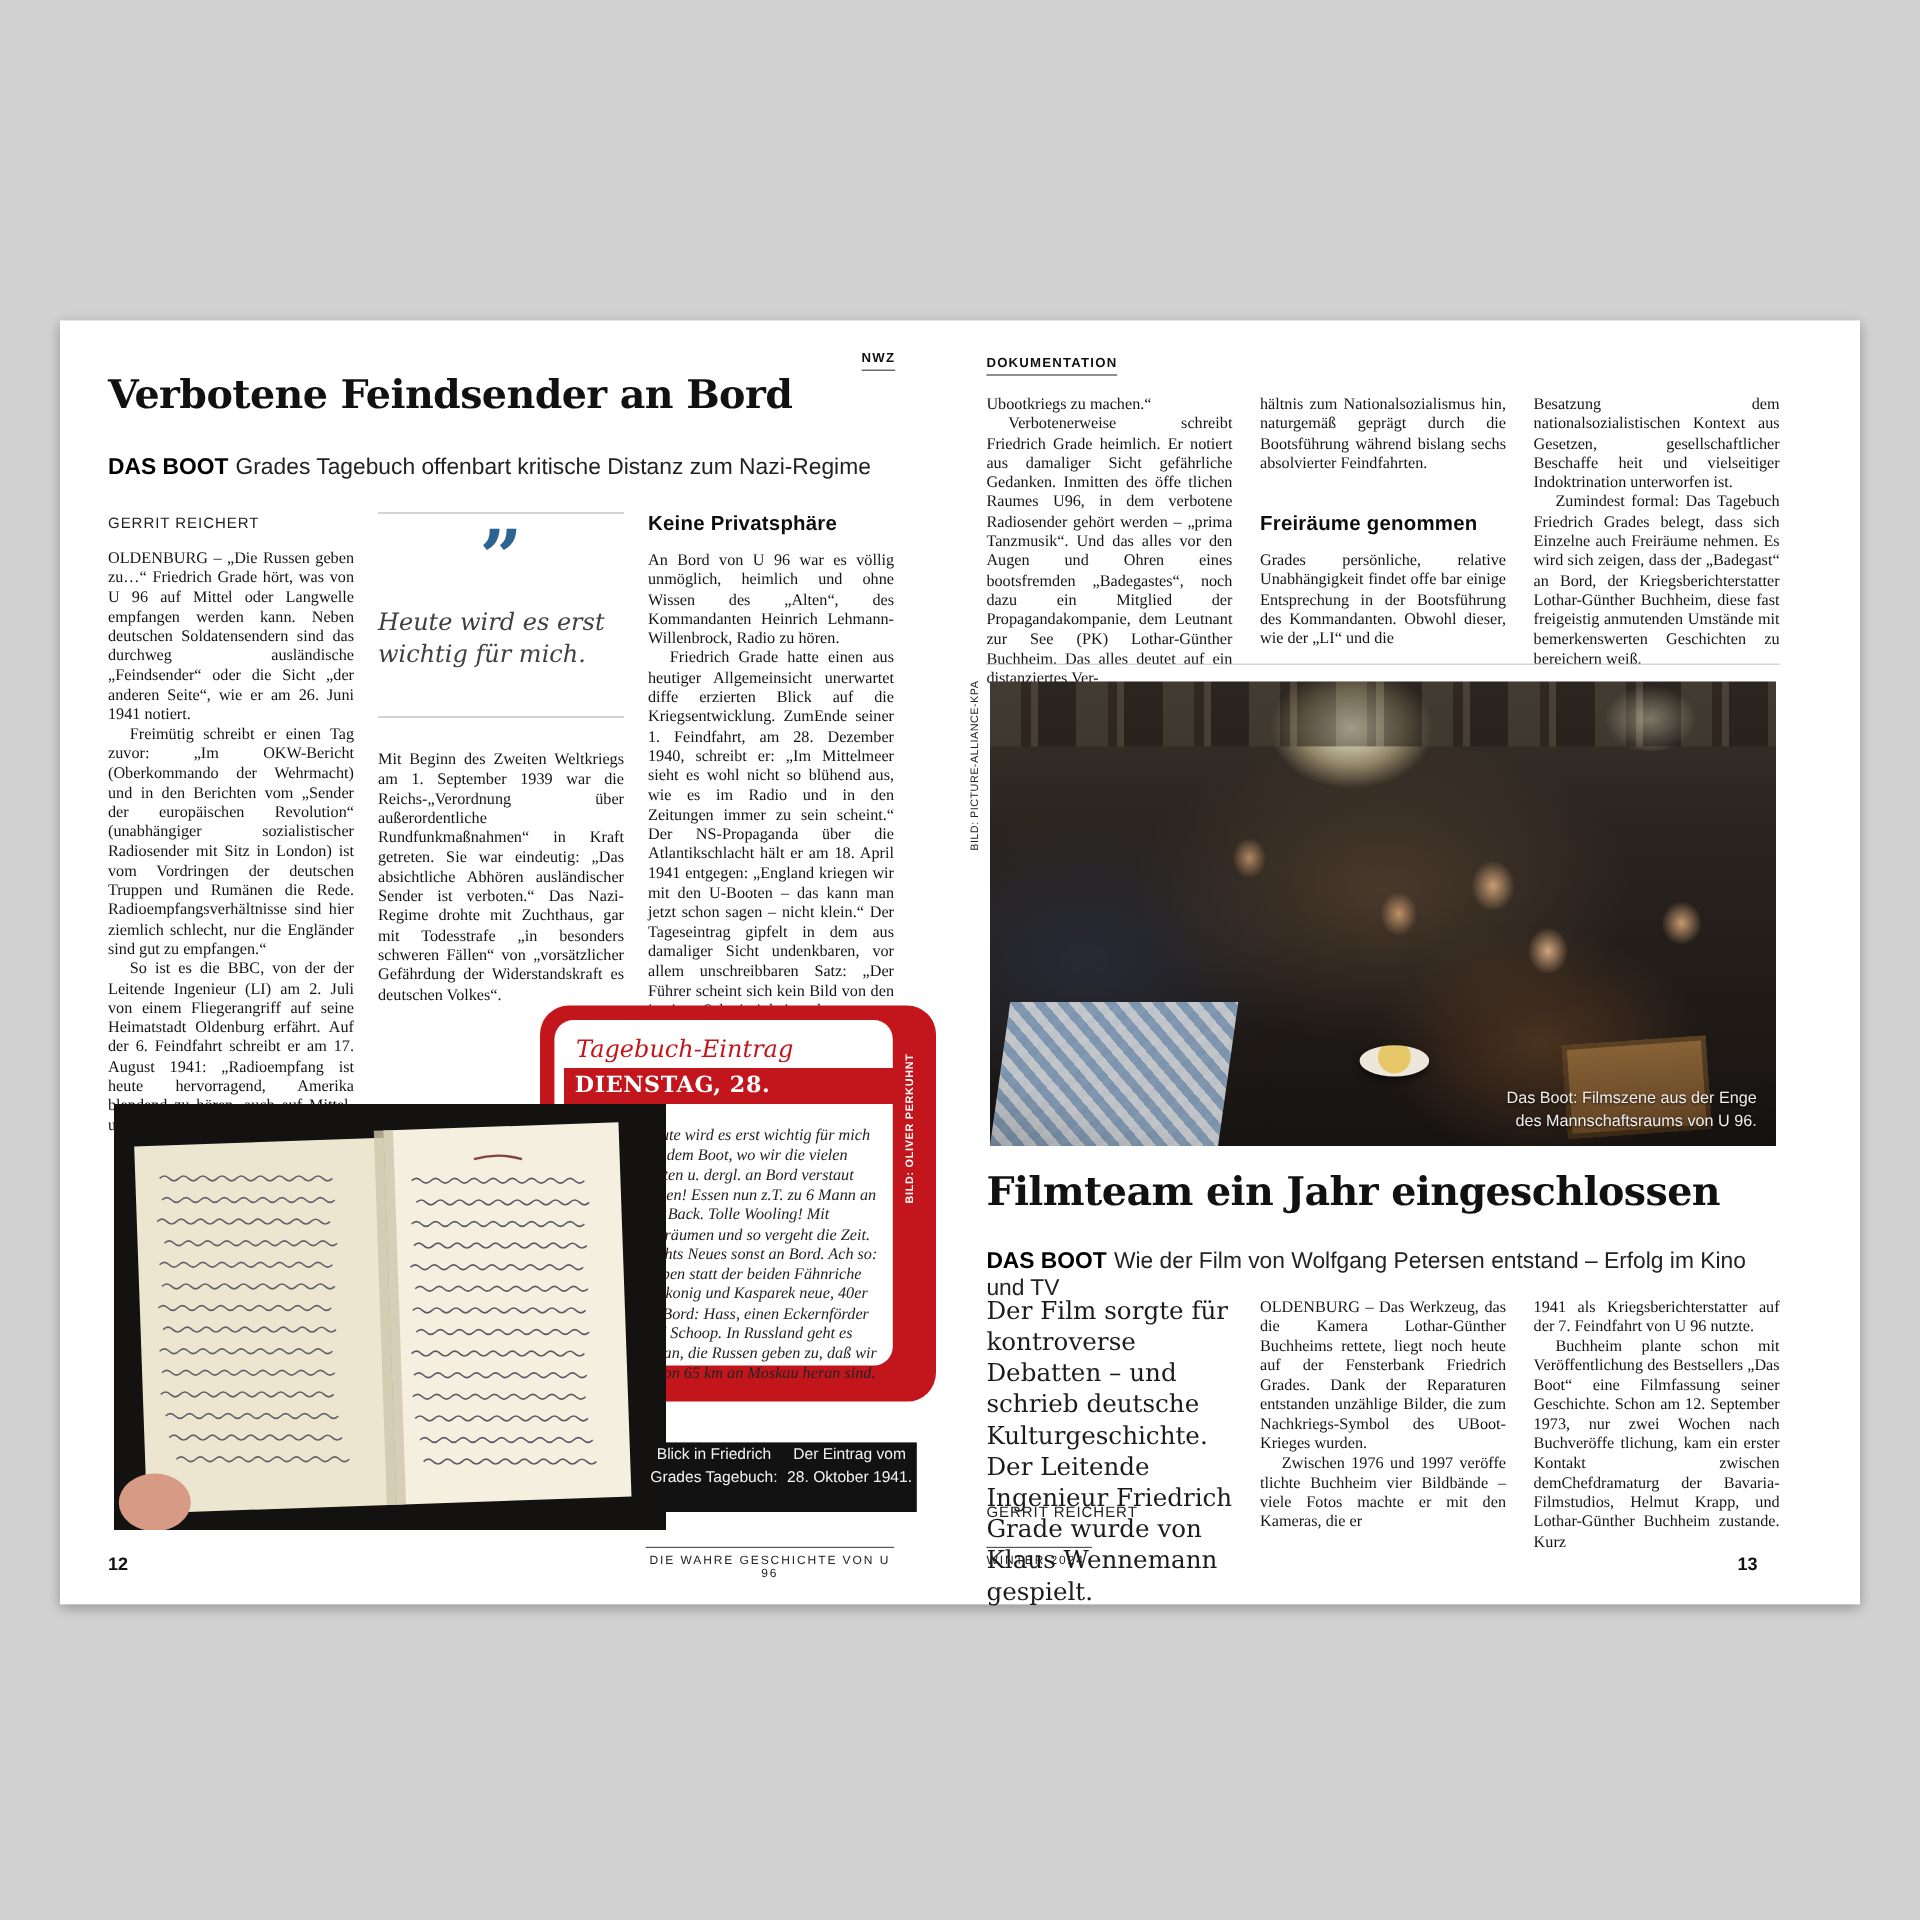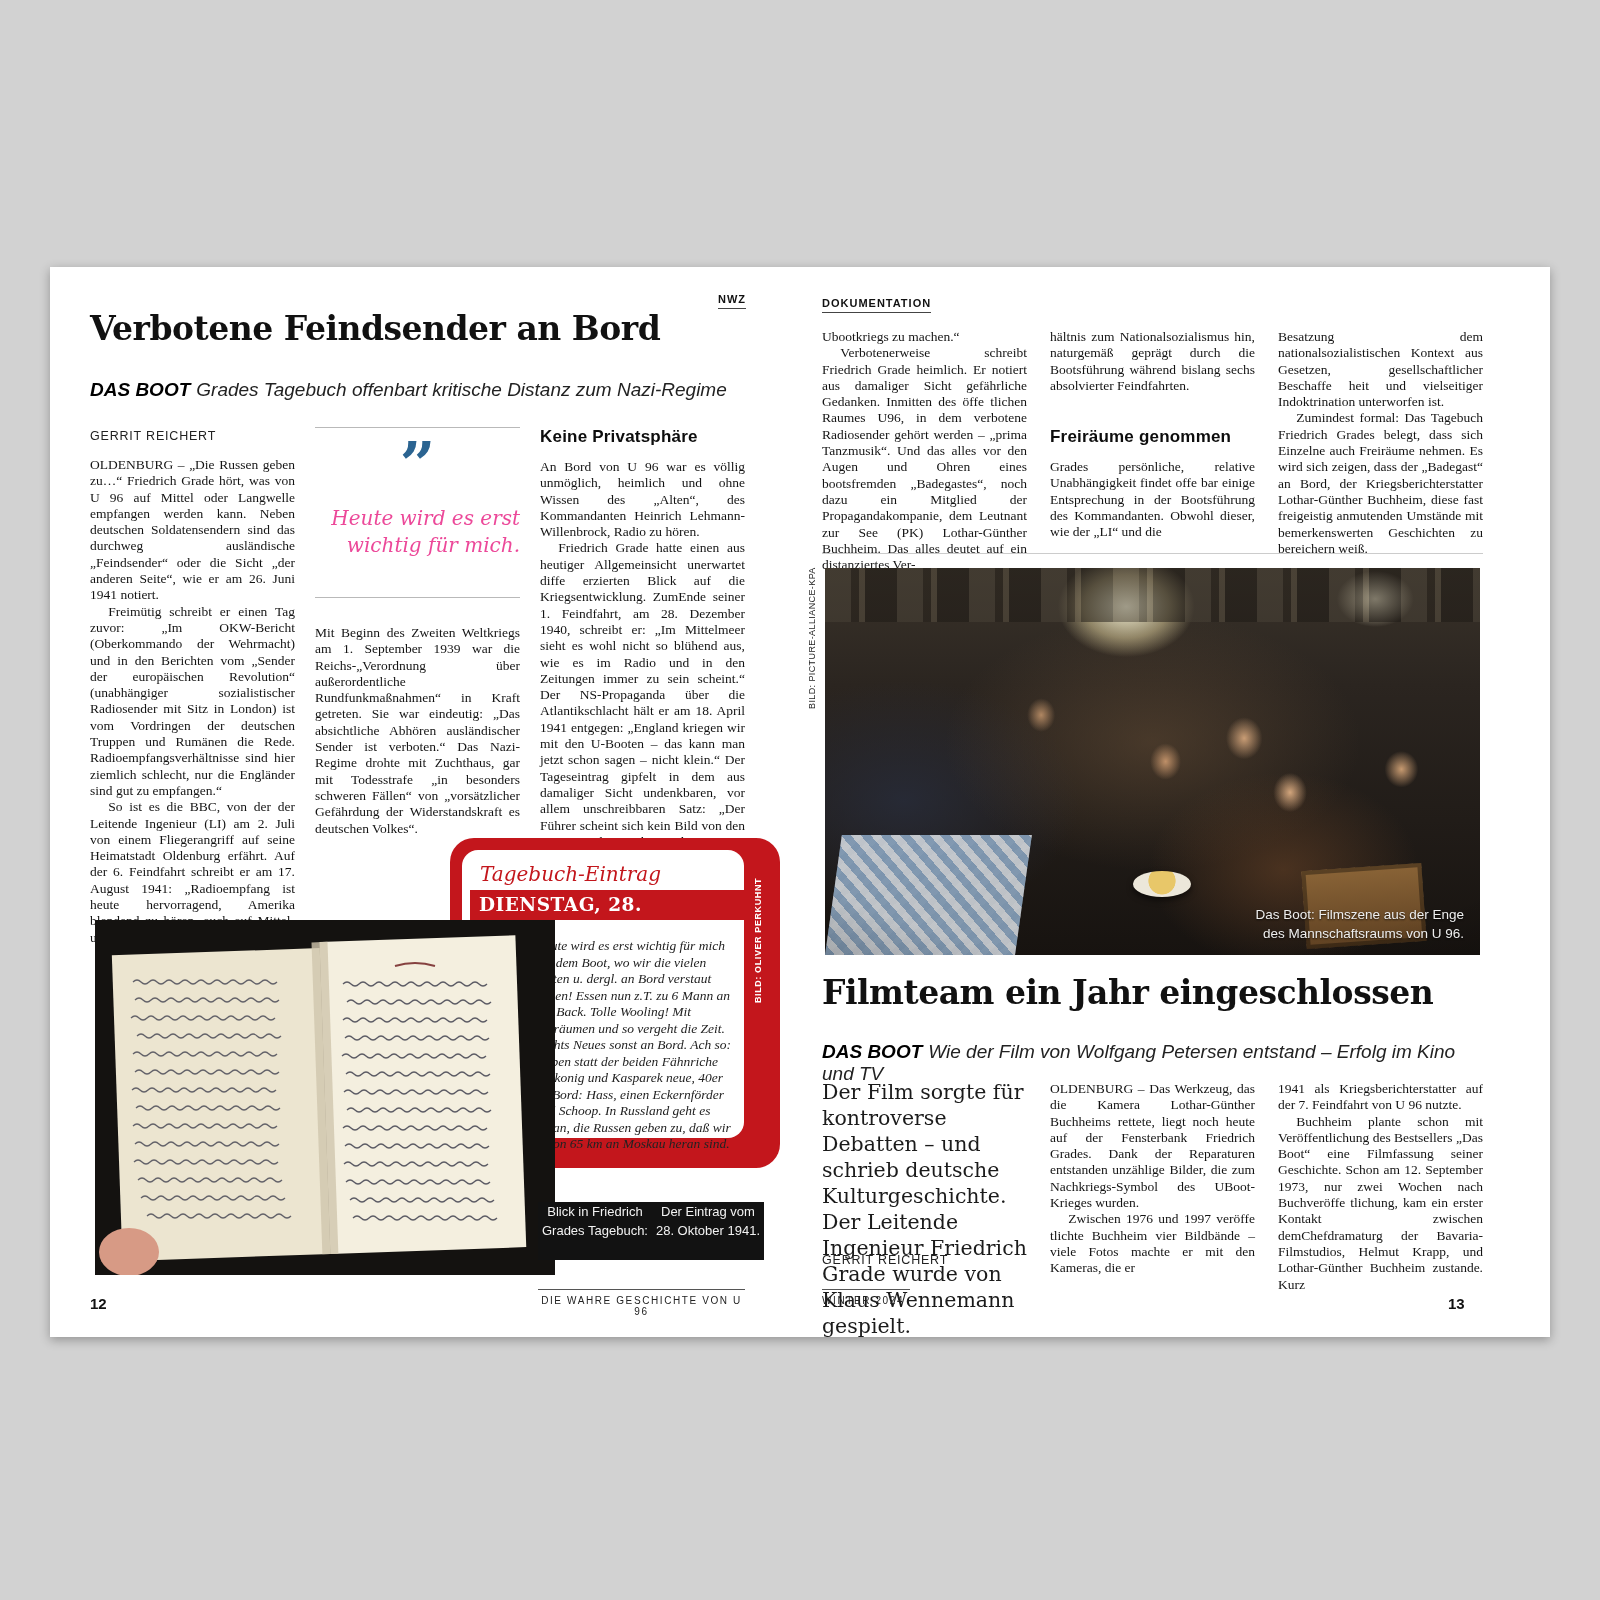--- a/index.html
+++ b/index.html
@@ -6,34 +6,34 @@
   body{width:1600px;height:1600px;background:#d2d2d2;position:relative;
        font-family:"Liberation Sans",sans-serif;-webkit-font-smoothing:antialiased;}
   .abs{position:absolute;}
   #sheet{left:50px;top:267px;width:1500px;height:1070px;background:#ffffff;
          box-shadow:0 3px 10px rgba(0,0,0,.3);}
   
   .kicker{font-size:11px;font-weight:bold;letter-spacing:1px;color:#111;
           border-bottom:1px solid #444;padding-bottom:3px;text-align:center;}
   .headline{font-family:"DejaVu Serif",serif;font-weight:bold;font-size:33px;
             letter-spacing:-0.5px;color:#111;white-space:nowrap;}
-  .deck{font-size:19px;color:#222;font-style:italic;}
+  .deck{font-size:19px;color:#222;}
   .deck b{font-weight:bold;color:#000;margin-right:6px;}
   .byline{font-size:12.5px;letter-spacing:.8px;color:#222;}
   .bodycol{font-family:"Liberation Serif",serif;font-size:13.5px;line-height:16.3px;
            color:#141414;text-align:justify;hyphens:auto;}
   .bodycol p{margin:0 0 0 0;}
   .bodycol p + p{text-indent:1.35em;}
   .subhead{font-size:17px;font-weight:bold;color:#0d0d0d;letter-spacing:.2px;}
   .rule{background:#b9b9b9;height:1px;}
   
   .pq-mark{font-family:"DejaVu Serif",serif;font-weight:bold;font-size:62px;
            color:#2b6491;text-align:center;line-height:40px;}
   .pq-text{font-family:"DejaVu Serif",serif;font-style:italic;font-size:20px;
-           line-height:27px;color:#ec4899;text-align:right;}
+           line-height:27px;color:#404040;text-align:left;}
   
   .redbox{background:#c3161c;border-radius:24px;}
   .whitecard{background:#ffffff;border-radius:16px;}
   .diary-kicker{font-family:"DejaVu Serif",serif;font-style:italic;font-size:20px;color:#c3161c;}
   .datebar{background:#c3161c;color:#ffffff;font-family:"DejaVu Serif",serif;
            font-weight:bold;font-size:18.5px;letter-spacing:.5px;line-height:30px;padding-left:9px;}
   .diary-entry{font-family:"Liberation Serif",serif;font-style:italic;font-size:13.5px;
                line-height:16.5px;color:#222;text-align:left;}
   .vcredit{writing-mode:vertical-rl;transform:rotate(180deg);font-size:9px;font-weight:bold;
            letter-spacing:.6px;display:flex;align-items:center;}

